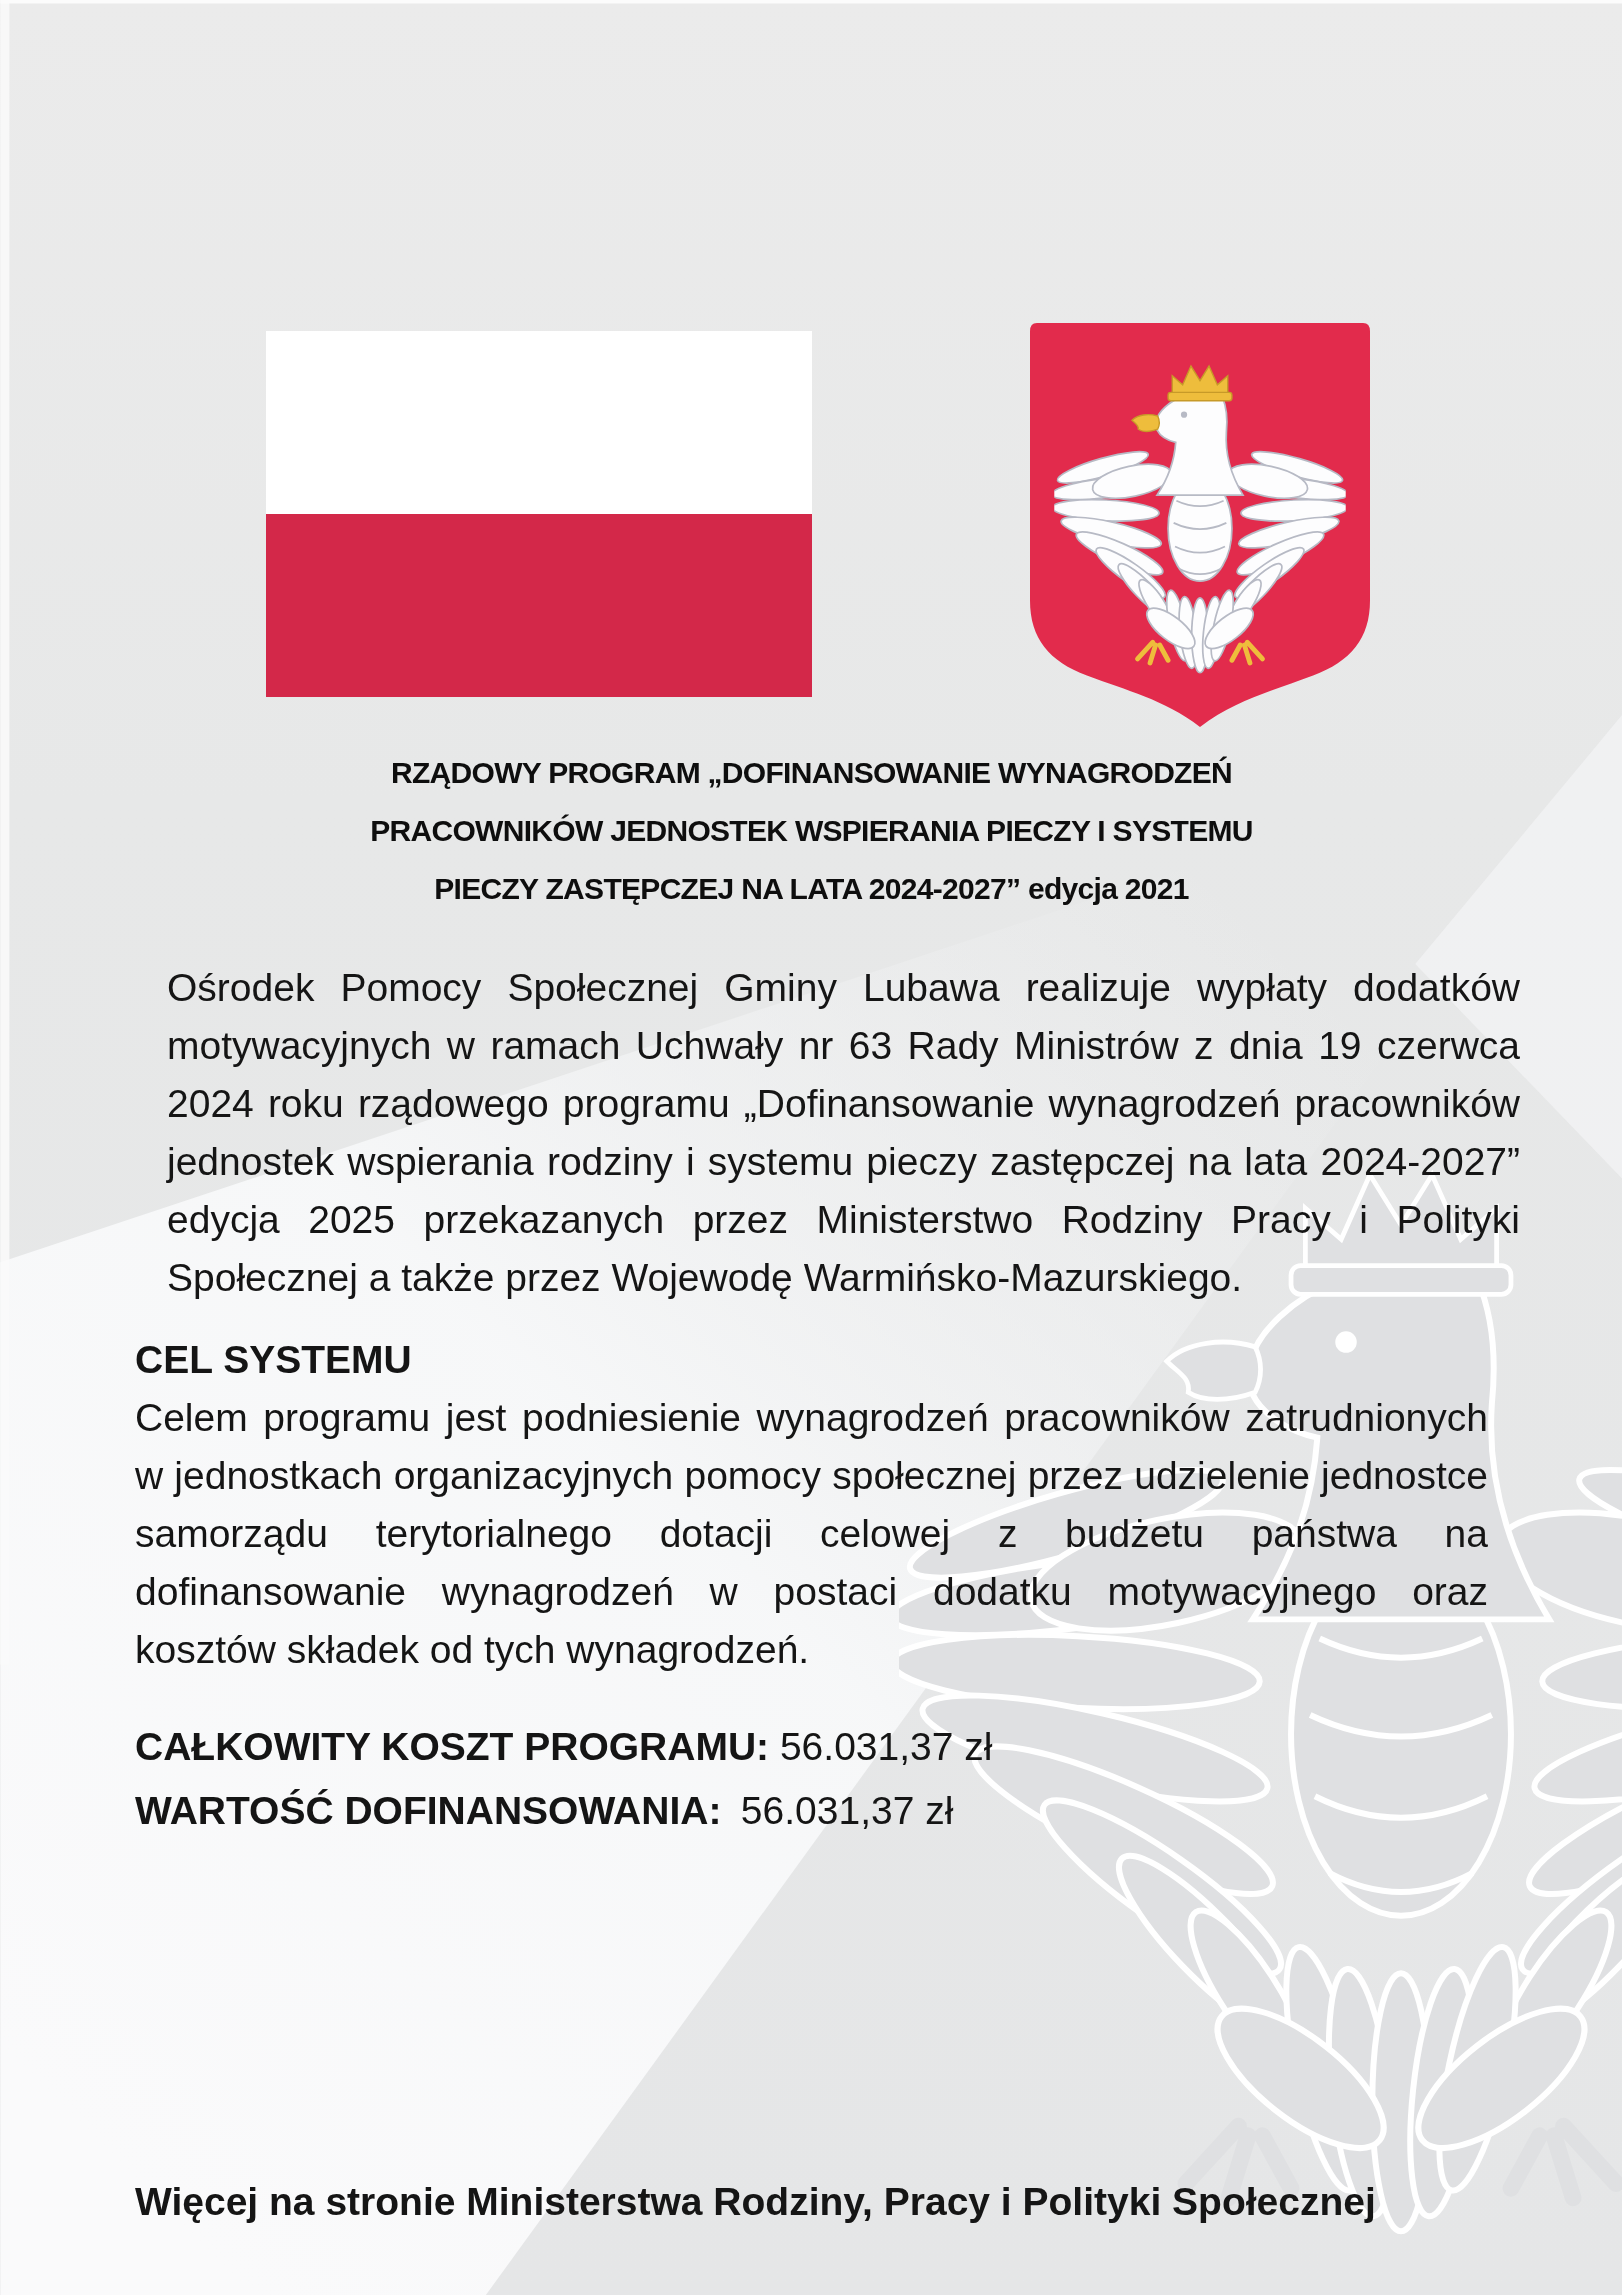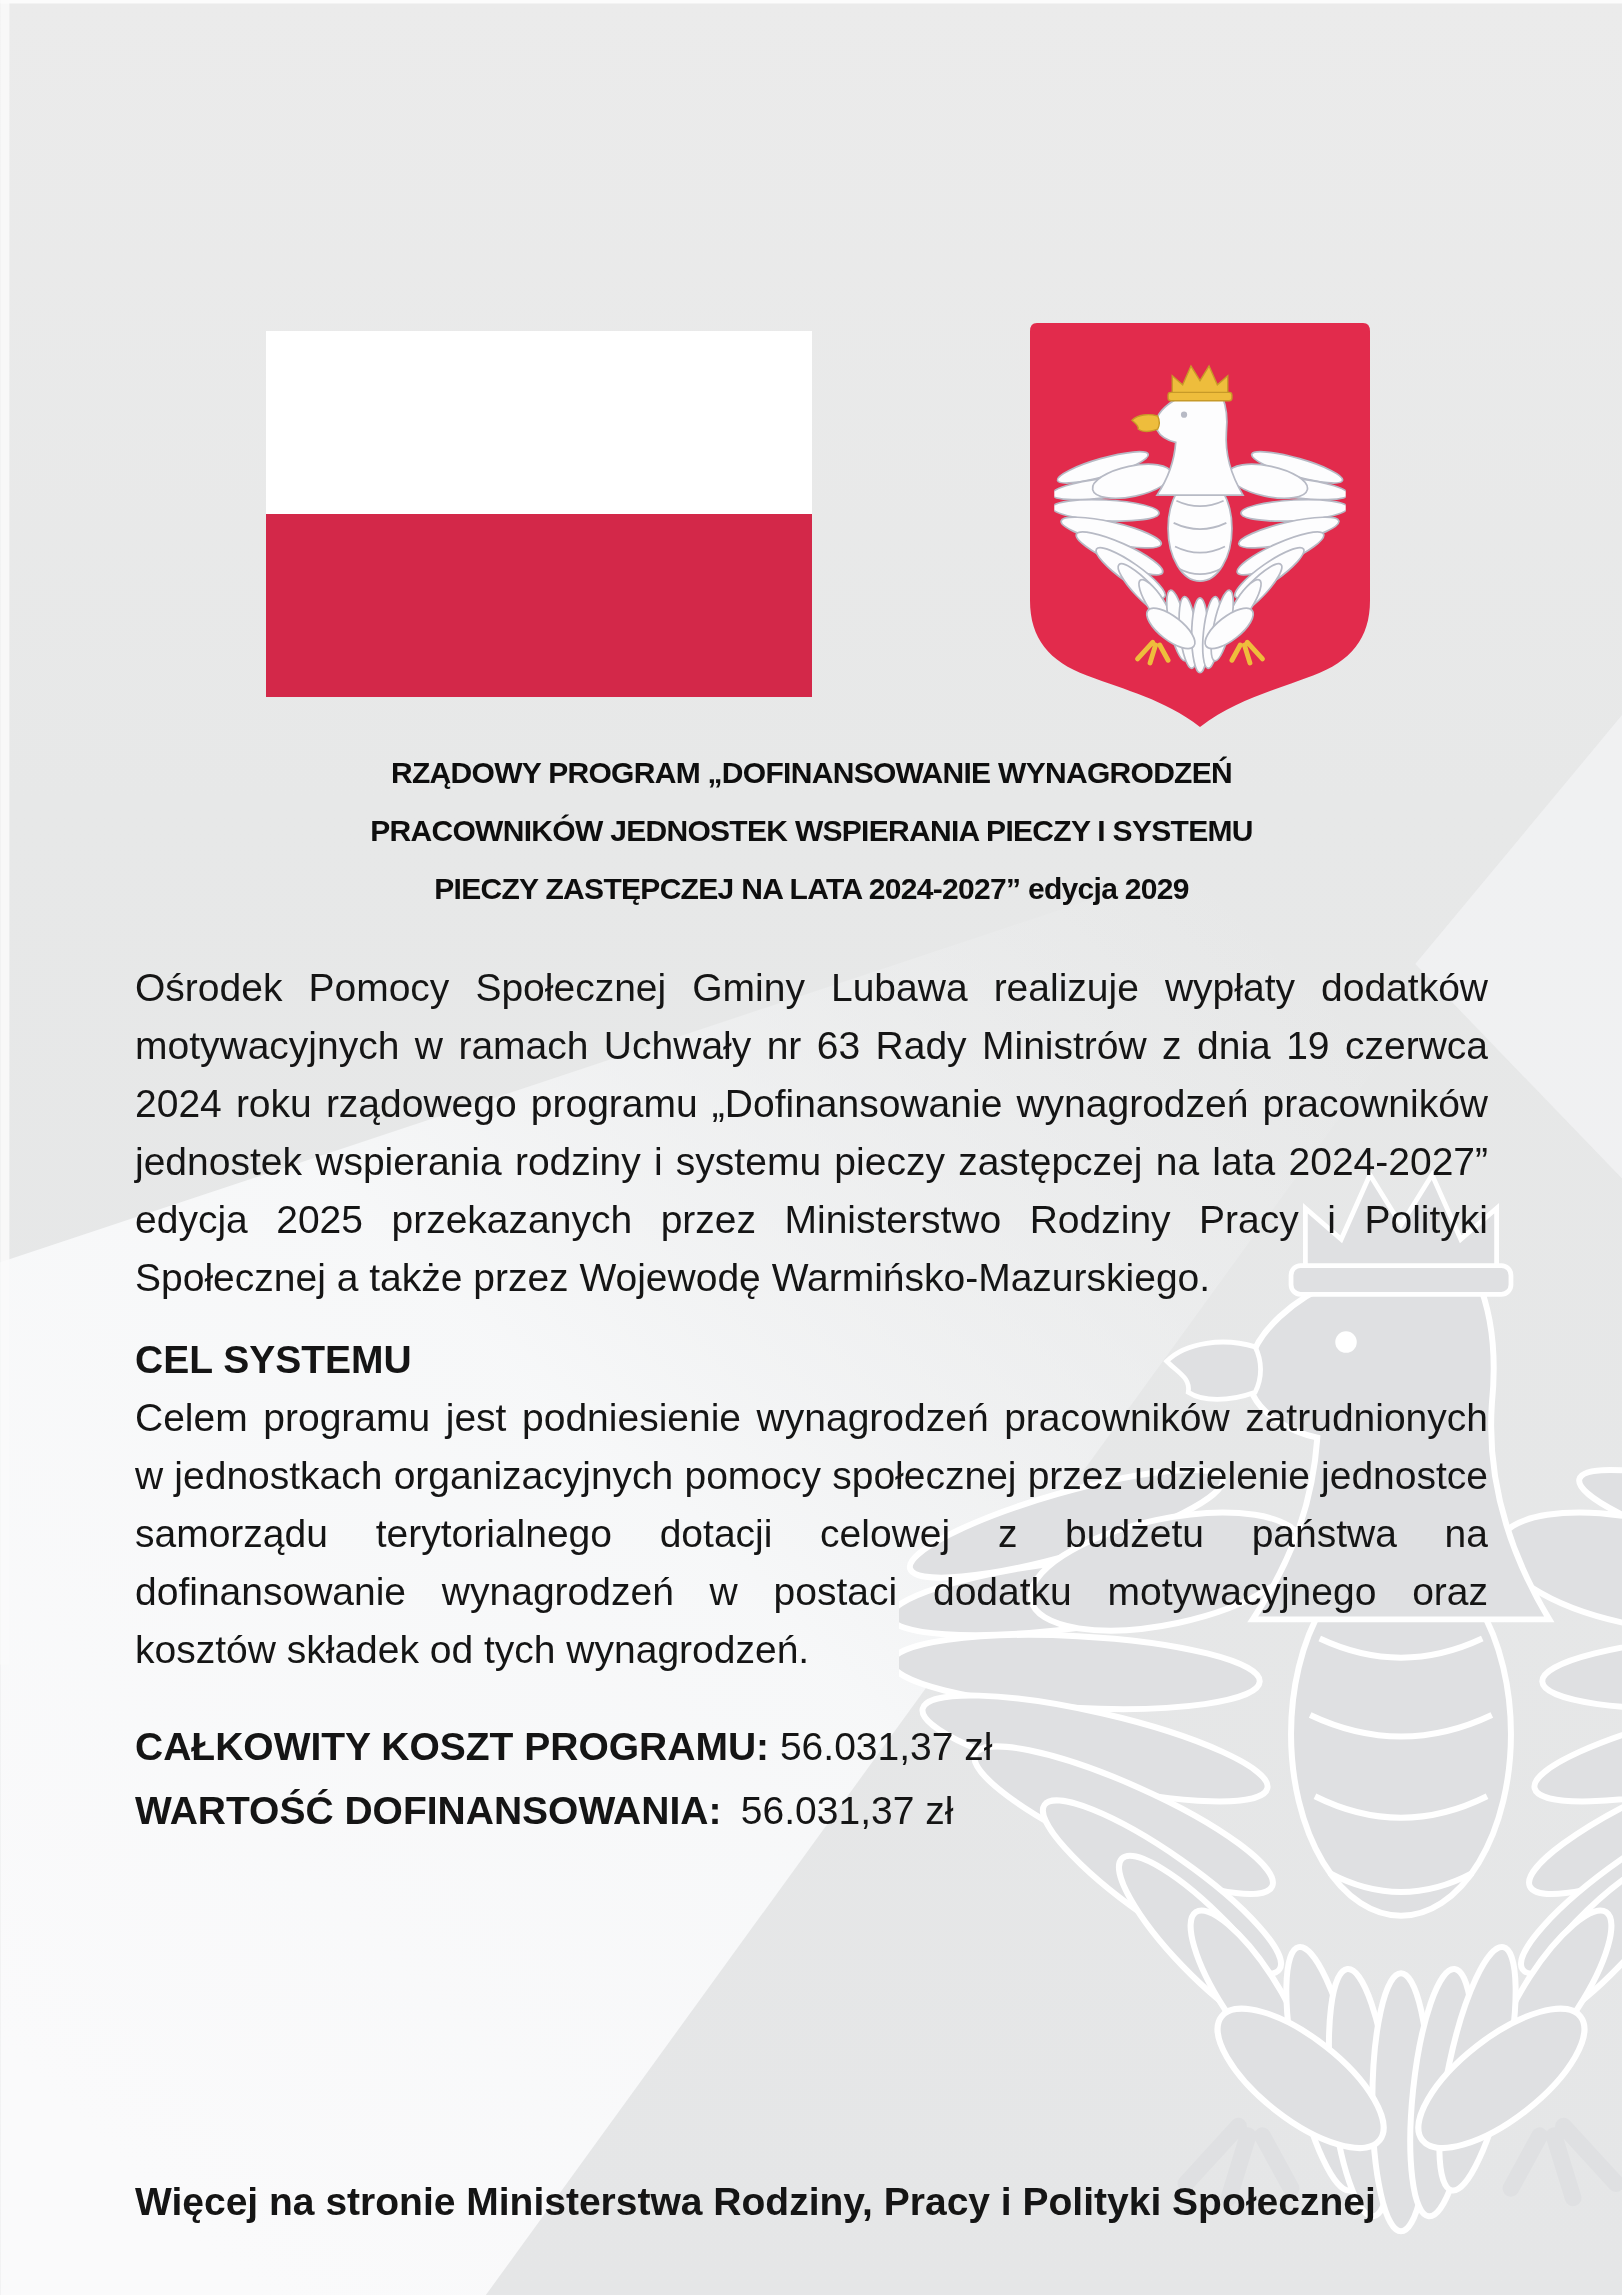--- a/index.html
+++ b/index.html
@@ -24,21 +24,21 @@
   .emblem{position:absolute;left:1030px;top:323px;width:340px;height:406px;}
 
   .title{
     position:absolute;left:0;top:744px;width:1623px;
     text-align:center;font-weight:bold;font-size:30px;line-height:58px;
     letter-spacing:-0.7px;color:#0e0e0e;
   }
   .title div{white-space:nowrap;}
   .block{position:absolute;left:135px;width:1353px;}
   .para{font-size:39px;line-height:58px;text-align:justify;text-justify:inter-word;}
-  .para1{top:959px;}
+  .para1{top:959px;margin-left:32px;}
   .goal-heading{top:1331px;font-weight:bold;font-size:39px;line-height:58px;}
   .para2{top:1389px;}
   .costs{top:1715px;font-size:39px;line-height:64px;}
   .cost-label{font-weight:bold;display:inline-block;min-width:595px;}
   .cost-value{font-weight:normal;}
   .footer-note{
     top:2175px;font-weight:bold;font-size:39px;line-height:54px;
   }
 </style>
 </head>
@@ -132,21 +132,21 @@
   <svg class="emblem" viewBox="0 0 490 585" style="--plume:#fdfdfe;--line:#b7bac5;--gold:var(--gold,#eebd3c);--goldline:#c79a28;" aria-hidden="true">
     <path d="M10,0 H480 Q490,0 490,12 V400
              C490,455 462,488 408,508 C350,530 298,542 245,582
              C192,542 140,530 82,508 C28,488 0,455 0,400 V12 Q0,0 10,0 Z" fill="var(--shield_red,#e22b4c)"></path>
     <use href="#eagle" x="35" y="48" width="420" height="480"></use>
   </svg>
 
   <div class="title">
     <div>RZĄDOWY PROGRAM „DOFINANSOWANIE WYNAGRODZEŃ</div>
     <div>PRACOWNIKÓW JEDNOSTEK WSPIERANIA PIECZY I SYSTEMU</div>
-    <div>PIECZY ZASTĘPCZEJ NA LATA 2024-2027” edycja 2029</div>
+    <div>PIECZY ZASTĘPCZEJ NA LATA 2024-2027” edycja 2021</div>
   </div>
 
   <div class="block para para1">Ośrodek Pomocy Społecznej Gminy Lubawa realizuje wypłaty dodatków motywacyjnych w ramach Uchwały nr 63 Rady Ministrów z dnia 19 czerwca 2024 roku rządowego programu „Dofinansowanie wynagrodzeń pracowników jednostek wspierania rodziny i systemu pieczy zastępczej na lata 2024-2027” edycja 2025 przekazanych przez Ministerstwo Rodziny Pracy i Polityki Społecznej a także przez Wojewodę Warmińsko-Mazurskiego.</div>
 
   <div class="block goal-heading">CEL SYSTEMU</div>
   <div class="block para para2">Celem programu jest podniesienie wynagrodzeń pracowników zatrudnionych w jednostkach organizacyjnych pomocy społecznej przez udzielenie jednostce samorządu terytorialnego dotacji celowej z budżetu państwa na dofinansowanie wynagrodzeń w postaci dodatku motywacyjnego oraz kosztów składek od tych wynagrodzeń.</div>
 
   <div class="block costs">
     <div>
       <span class="cost-label">CAŁKOWITY KOSZT PROGRAMU:</span>

